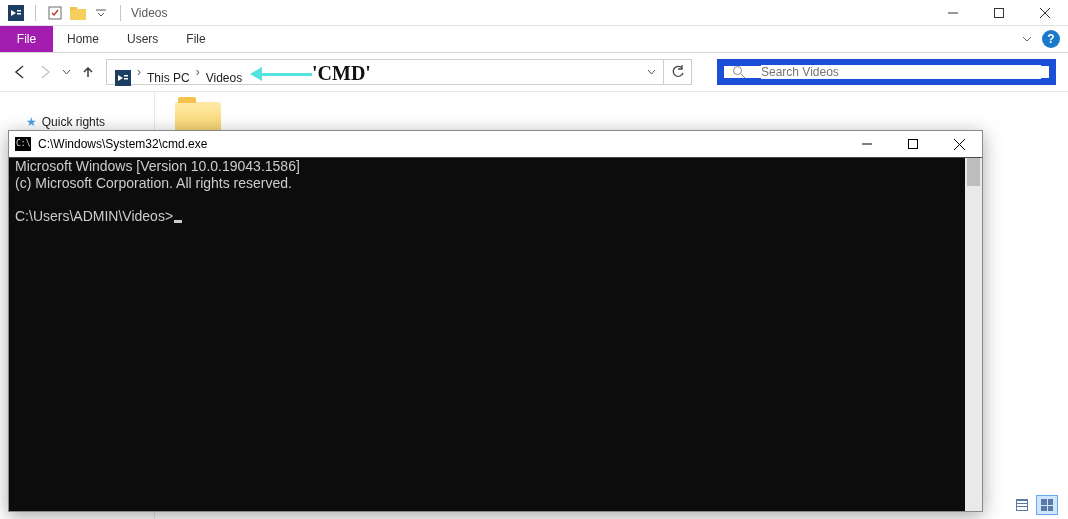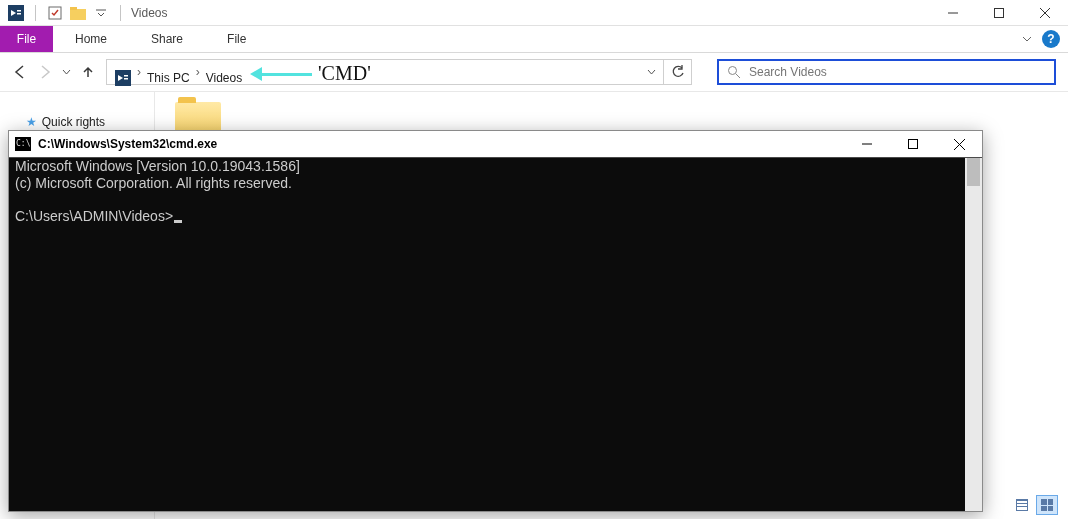--- a/index.html
+++ b/index.html
@@ -10,53 +10,53 @@
   .explorer-titlebar { height:26px; background:#fff; display:flex; align-items:center; padding-left:8px; border-bottom:1px solid #e1e1e1; }
   .icons-row { display:flex; align-items:center; gap:7px; }
   .qat-icon { width:16px; height:16px; display:flex; align-items:center; justify-content:center; }
   .title-sep { width:1px; height:16px; background:#c5c5c5; margin:0 4px; }
   .title-text { margin-left:6px; color:#595959; }
   .win-ctrls { position:absolute; right:0; top:0; display:flex; }
   .win-btn { width:46px; height:26px; display:flex; align-items:center; justify-content:center; color:#555; }
 
   .ribbon-tabs { height:27px; display:flex; align-items:stretch; padding-left:0; border-bottom:1px solid #d9d9d9; }
   .file-tab { width:53px; background:#a21caf; color:#fff; display:flex; align-items:center; justify-content:center; font-size:12px; }
-  .r-tab { padding:0 22px; display:flex; align-items:center; color:#333; cursor:default; }
+  .r-tab { padding:0 14px; display:flex; align-items:center; color:#333; cursor:default; }
   .ribbon-right { margin-left:auto; display:flex; align-items:center; gap:10px; padding-right:8px; }
   .help-dot { width:18px; height:18px; border-radius:50%; background:#1979ca; color:#fff; display:flex; align-items:center; justify-content:center; font-size:12px; font-weight:bold; }
 
   .nav-row { height:39px; display:flex; align-items:center; padding:0 12px; gap:10px; border-bottom:1px solid #e8e8e8;}
   .nav-arrows { display:flex; align-items:center; gap:9px; color:#606060; }
   .nav-arrows .disabled { color:#c8c8c8; }
   .addr-bar { flex:0 0 558px; height:26px; border:1px solid #cfcfcf; display:flex; align-items:center; padding-left:4px; position:relative;}
   .crumb { display:flex; align-items:center; gap:4px; padding:0 4px; height:100%;margin-top:12px; }
   .crumb-sep { color:#666; padding:0 2px; }
   .addr-drop { margin-left:auto; width:24px; display:flex; justify-content:center; color:#555;}
   .refresh-box { width:28px; height:26px; border:1px solid #cfcfcf; border-left:none; display:flex; align-items:center; justify-content:center; color:#444;}
-  .search-box { flex:1; height:26px; border:2px solid #1d4ed8; display:flex; align-items:center; padding:0 8px; gap:8px; margin-left:15px;}
+  .search-box { flex:1; height:26px; border:7px solid #1d4ed8; display:flex; align-items:center; padding:0 8px; gap:15px; margin-left:15px;}
   .search-box input { border:none; outline:none; flex:1; color:#777; font-size:12px;}
 
   .body-row { display:flex; height:calc(100% - 92px); }
   .nav-pane { width:155px; border-right:1px solid #e8e8e8; padding-top:20px;}
   .tree-item { display:flex; align-items:center; gap:5px; padding:3px 0 3px 26px; }
   .star { color:#49a0e8; }
   .content-pane { flex:1; padding:10px 20px; }
   .folder-ico { width:46px; height:38px; background:linear-gradient(#ffe9a6,#f6cf5f); border-radius:2px; position:relative; }
   .folder-ico::before { content:""; position:absolute; top:-5px; left:3px; width:18px; height:6px; background:#f3c34d; border-radius:2px 2px 0 0;}
 
   
   .annotate { position:absolute; top:62px; left:250px; display:flex; align-items:center; z-index:10; }
   .arrow { width:62px; height:10px; position:relative; }
   .arrow-line { position:absolute; top:4px; left:10px; right:0; height:3px; background:#52e3df; }
   .arrow-head { position:absolute; left:0; top:-2px; width:0; height:0; border-right:12px solid #52e3df; border-top:7px solid transparent; border-bottom:7px solid transparent;}
-  .annot-text { font-family:Georgia,serif; font-weight:normal; font-size:20px; color:#111; margin-left:6px; text-shadow:0 0 3px #fff,0 0 3px #fff,0 0 3px #fff;}
+  .annot-text { font-family:Georgia,serif; font-weight:bold; font-size:20px; color:#111; text-shadow:0 0 3px #fff,0 0 3px #fff,0 0 3px #fff;}
 
   
   .cmd-window { position:absolute; top:130px; left:8px; width:975px; height:382px; background:#fff; box-shadow:0 4px 18px rgba(0,0,0,.35); border:1px solid #8a8a8a;}
-  .cmd-titlebar { height:27px; background:#fff; display:flex; align-items:center; padding-left:6px; border-bottom:1px solid #4a4a4a;font-weight:bold;}
+  .cmd-titlebar { height:27px; background:#fff; display:flex; align-items:center; padding-left:6px; border-bottom:1px solid #4a4a4a;}
   .cmd-title-icon { width:16px; height:14px; background:#000; margin-right:7px; position:relative;}
   .cmd-title-icon::after { content:"C:\\"; position:absolute; color:#ddd; font:8px/14px Consolas,monospace; left:1px;}
   .cmd-title-txt { font-size:12px; color:#000;}
   .cmd-ctrls { margin-left:auto; display:flex; }
   .cmd-btn { width:46px; height:27px; display:flex; align-items:center; justify-content:center; color:#000;}
   .cmd-body-wrap { position:relative; height:calc(100% - 27px); background:#0c0c0c;}
   .cmd-body { height:100%; overflow:hidden; padding:0 6px; font-family:Consolas,"Courier New",monospace; font-size:14px; color:#ccc; white-space:pre;}
   .cmd-scroll { position:absolute; right:0; top:0; width:17px; height:100%; background:#e9e9e9;}
   .cmd-thumb { position:absolute; top:0; left:2px; width:13px; height:28px; background:#bdbdbd;}
   .cursor { display:inline-block; width:8px; height:3px; background:#ccc; vertical-align:-2px; margin-left:1px;}
@@ -121,21 +121,21 @@
           <line x1="0" y1="0" x2="10" y2="10" stroke="#333"></line>
           <line x1="10" y1="0" x2="0" y2="10" stroke="#333"></line>
         </svg>
       </div>
   </div>
 </div>
 
 <div class="ribbon-tabs">
   <div class="file-tab">File</div>
   <div class="r-tab">Home</div>
-  <div class="r-tab">Share</div>
+  <div class="r-tab">Users</div>
   <div class="r-tab">File</div>
   <div class="ribbon-right">
     <span>
         <svg width="10" height="10">
           <path d="M1 3 L5 7 L9 3" fill="none" stroke="#666"></path>
         </svg>
       </span>
     <span class="help-dot">?</span>
   </div>
 </div>

